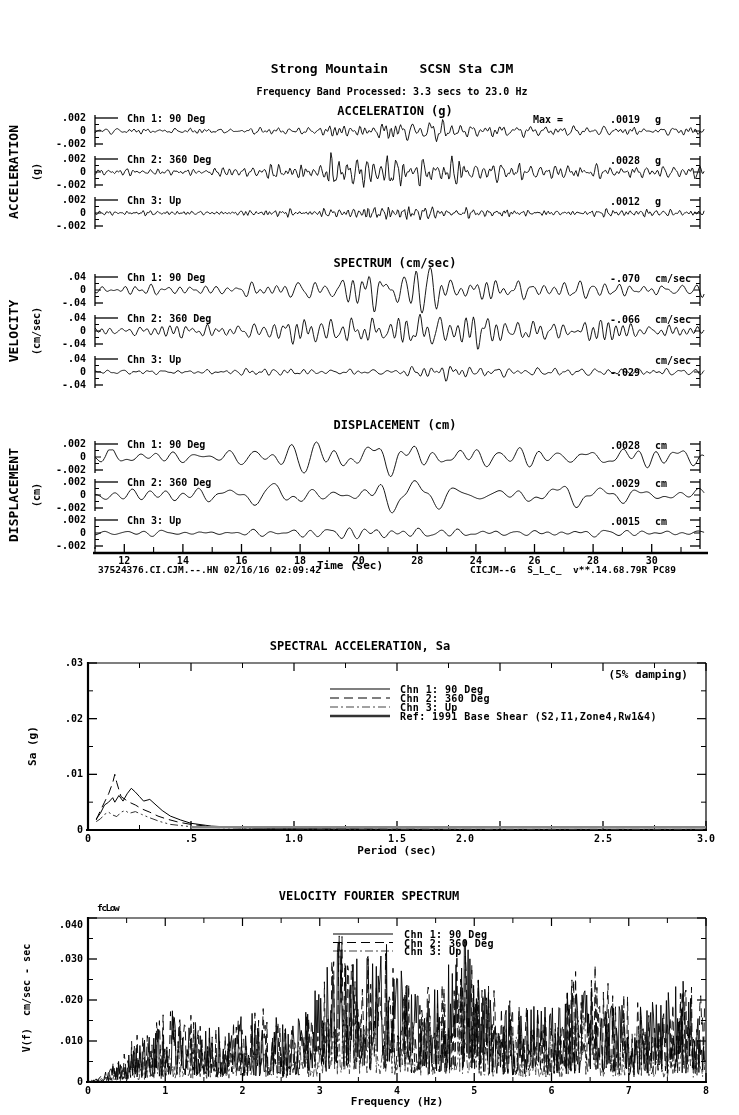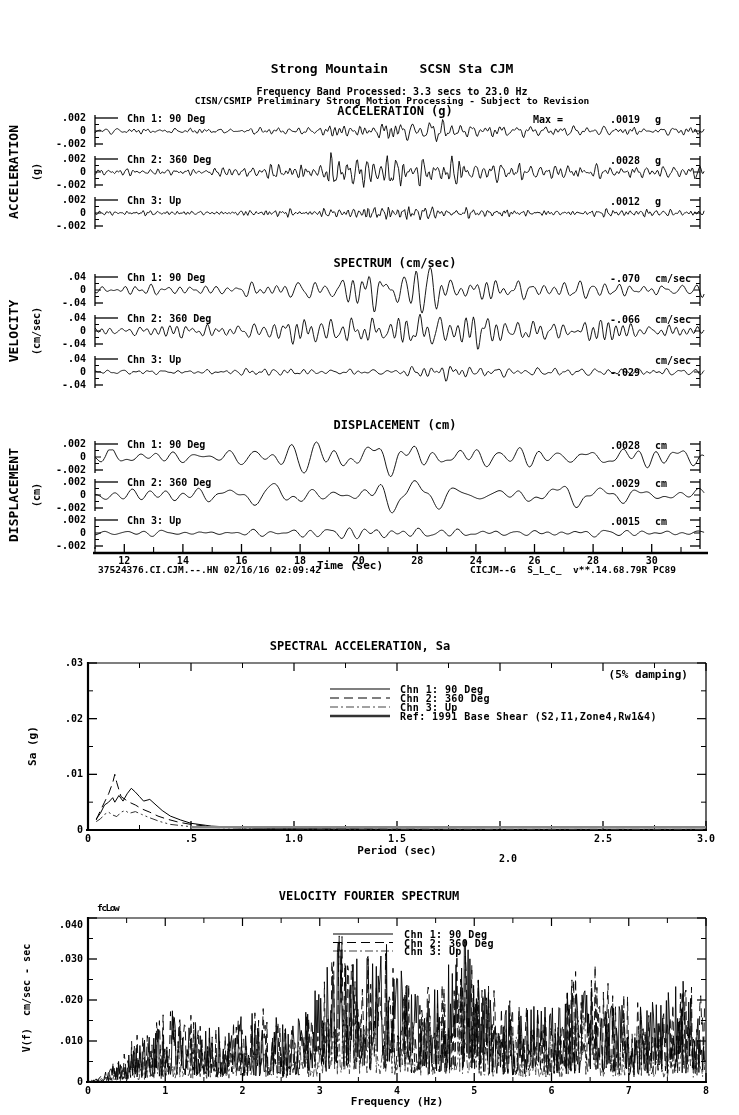--- a/index.html
+++ b/index.html
@@ -17,21 +17,20 @@
   .rot{transform:translate(-50%,-50%) rotate(-90deg);}
   svg{position:absolute;left:0;top:0;}
 </style>
 </head>
 <body>
 
 <div id="stage">
 
   <div class="t f13 ctr" style="left:392px;top:62px">Strong Mountain    SCSN Sta CJM</div>
   <div class="t f10 ctr" style="left:392px;top:87px">Frequency Band Processed: 3.3 secs to 23.0 Hz</div>
-  <div class="t f9  ctr" style="left:392px;top:96px">CISN/CSMIP Preliminary Strong Motion Processing - Subject to Revision</div>
 
   <div class="t f12 ctr" style="left:395px;top:105px">ACCELERATION (g)</div>
   <div class="t f12 ctr" style="left:395px;top:257px">SPECTRUM (cm/sec)</div>
   <div class="t f12 ctr" style="left:395px;top:419px">DISPLACEMENT (cm)</div>
 
   <div class="t f13 rot" style="left:14px;top:172px">ACCELERATION</div>
   <div class="t f10 rot" style="left:37px;top:172px">(g)</div>
   <div class="t f13 rot" style="left:14px;top:331px">VELOCITY</div>
   <div class="t f10 rot" style="left:37px;top:331px">(cm/sec)</div>
   <div class="t f13 rot" style="left:14px;top:495px">DISPLACEMENT</div>
@@ -368,21 +367,21 @@
     <div class="t" style="left: 343.7px; top: 556px; font-size: 10px; width: 30px; text-align: center;">20</div>
     <div class="t" style="left: 402.3px; top: 556px; font-size: 10px; width: 30px; text-align: center;">28</div>
     <div class="t" style="left: 460.9px; top: 556px; font-size: 10px; width: 30px; text-align: center;">24</div>
     <div class="t" style="left: 519.5px; top: 556px; font-size: 10px; width: 30px; text-align: center;">26</div>
     <div class="t" style="left: 578.1px; top: 556px; font-size: 10px; width: 30px; text-align: center;">28</div>
     <div class="t" style="left: 636.7px; top: 556px; font-size: 10px; width: 30px; text-align: center;">30</div>
     <div class="t" style="left: 70px; top: 834px; font-size: 10px; width: 36px; text-align: center;">0</div>
     <div class="t" style="left: 173px; top: 834px; font-size: 10px; width: 36px; text-align: center;">.5</div>
     <div class="t" style="left: 276px; top: 834px; font-size: 10px; width: 36px; text-align: center;">1.0</div>
     <div class="t" style="left: 379px; top: 834px; font-size: 10px; width: 36px; text-align: center;">1.5</div>
-    <div class="t" style="left: 481px; top: 834px; font-size: 10px; width: 36px; text-align: right; margin-top: 20px;">2.0</div>
+    <div class="t" style="left: 456px; top: 834px; font-size: 10px; width: 36px; text-align: left;">2.0</div>
     <div class="t" style="left: 585px; top: 834px; font-size: 10px; width: 36px; text-align: center;">2.5</div>
     <div class="t" style="left: 688px; top: 834px; font-size: 10px; width: 36px; text-align: center;">3.0</div>
     <div class="t" style="left: 38px; top: 825px; font-size: 10px; width: 45px; text-align: right;">0</div>
     <div class="t" style="left: 38px; top: 769.333px; font-size: 10px; width: 45px; text-align: right;">.01</div>
     <div class="t" style="left: 38px; top: 713.667px; font-size: 10px; width: 45px; text-align: right;">.02</div>
     <div class="t" style="left: 38px; top: 658px; font-size: 10px; width: 45px; text-align: right;">.03</div>
     <div class="t" style="left: 400px; top: 685px; font-size: 10px; letter-spacing: 0.4px;">Chn 1: 90 Deg</div>
     <div class="t" style="left: 400px; top: 694px; font-size: 10px; letter-spacing: 0.4px;">Chn 2: 360 Deg</div>
     <div class="t" style="left: 400px; top: 703px; font-size: 10px; letter-spacing: 0.4px;">Chn 3: Up</div>
     <div class="t" style="left: 400px; top: 712px; font-size: 10px; letter-spacing: 0.4px;">Ref: 1991 Base Shear (S2,I1,Zone4,Rw1&amp;4)</div>

